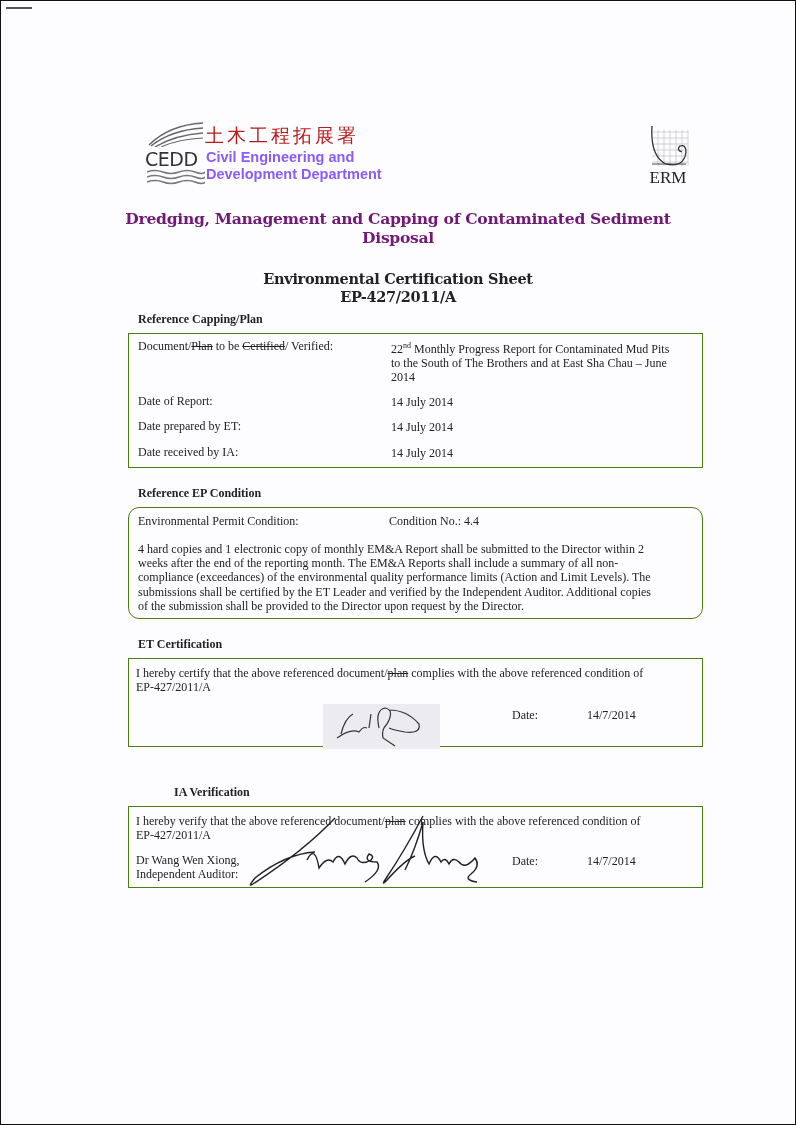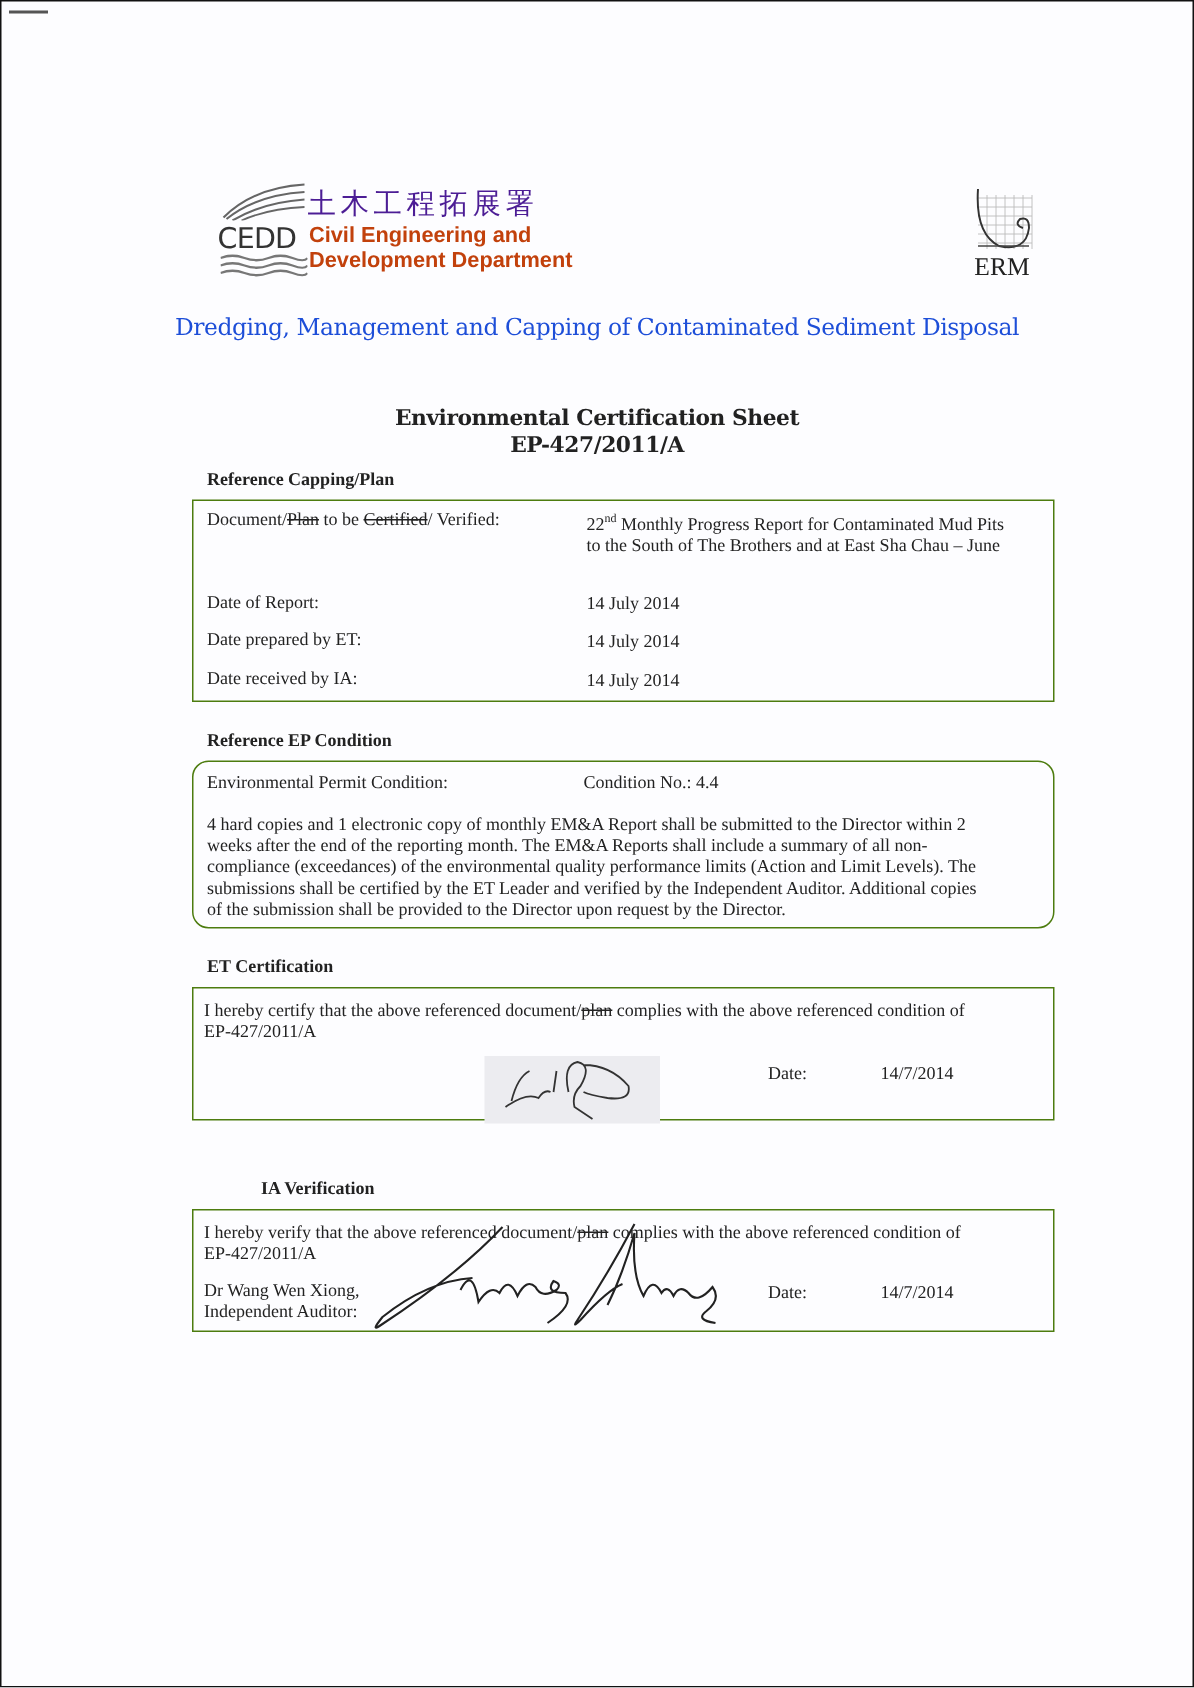--- a/index.html
+++ b/index.html
@@ -3,25 +3,25 @@
 <meta charset="utf-8">
 <style>
   html,body{margin:0;padding:0;}
   body{width:796px;height:1125px;background:#fdfdff;position:relative;overflow:hidden;font-family:"DejaVu Serif","Liberation Serif",serif;color:#222;}
   .frame{position:absolute;left:0;top:0;width:794px;height:1123px;border:1px solid #111;}
   .scanmark{position:absolute;left:6px;top:7px;width:26px;height:2px;background:#555;}
   .cedd{position:absolute;left:145px;top:121px;width:260px;height:66px;}
   .cedd-arcs{position:absolute;left:2px;top:0;}
   .cedd-acr{position:absolute;left:0;top:27px;font-family:"DejaVu Sans","Liberation Sans",sans-serif;font-size:19px;color:#333;letter-spacing:-0.5px;}
   .cedd-waves{position:absolute;left:2px;top:48px;}
-  .cedd-zh{position:absolute;left:60px;top:2px;font-family:"DejaVu Sans",sans-serif;font-size:19px;color:#4c1d95;letter-spacing:3px;}
-  .cedd-en{position:absolute;left:61px;top:28px;font-family:"Liberation Sans","DejaVu Sans",sans-serif;font-weight:bold;font-size:14.5px;line-height:17px;color:#c2410c;}
+  .cedd-zh{position:absolute;left:60px;top:2px;font-family:"DejaVu Sans",sans-serif;font-size:19px;color:#b91c1c;letter-spacing:3px;}
+  .cedd-en{position:absolute;left:61px;top:28px;font-family:"Liberation Sans","DejaVu Sans",sans-serif;font-weight:bold;font-size:14.5px;line-height:17px;color:#8b5cf6;}
   .erm{position:absolute;left:644px;top:126px;width:48px;height:62px;}
   .erm-text{position:absolute;left:0;bottom:0;width:48px;text-align:center;font-family:"Liberation Serif",serif;font-size:17px;color:#222;}
-  .title{position:absolute;left:100px;top:209px;width:596px;text-align:center;font-family:"DejaVu Serif",serif;font-size:15.6px;line-height:19px;font-weight:normal;color:#1d4ed8;letter-spacing:-0.3px;}
+  .title{position:absolute;left:100px;top:209px;width:596px;text-align:center;font-family:"DejaVu Serif",serif;font-size:15.6px;line-height:19px;font-weight:bold;color:#701a75;letter-spacing:-0.3px;}
   .subtitle{position:absolute;left:100px;top:270px;width:596px;text-align:center;font-size:14.5px;line-height:18px;font-weight:bold;color:#222;letter-spacing:-0.3px;}
   .sect{position:absolute;left:138px;font-family:"Liberation Serif",serif;font-weight:bold;font-size:12px;color:#222;}
   .box{position:absolute;left:128px;width:575px;border:1px solid #4d7c0f;box-sizing:border-box;background:transparent;}
   .t{position:absolute;font-family:"Liberation Serif",serif;font-size:12px;line-height:14px;color:#222;}
   .strike{text-decoration:line-through;}
   sup{font-size:8px;}
   .sig1{position:absolute;left:323px;top:704px;width:117px;height:45px;background:#ececf0;}
 </style>
 </head>
 <body>
@@ -78,20 +78,21 @@
   <div>Environmental Certification Sheet</div>
   <div>EP-427/2011/A</div>
 </div>
 
 <div class="sect" style="top:312px;">Reference Capping/Plan</div>
 <div class="box" style="top:333px;height:135px;">
   <div class="t" style="left:9px;top:5px;"><span>Document/</span><span class="strike">Plan</span><span> to be </span><span class="strike">Certified</span><span>/ Verified:</span></div>
   <div class="t" style="left:262px;top:5px;width:310px;">
     <div><span>22</span><sup>nd</sup><span> Monthly Progress Report for Contaminated Mud Pits</span></div>
     <div>to the South of The Brothers and at East Sha Chau – June</div>
+    <div>2014</div>
   </div>
   <div class="t" style="left:9px;top:60px;">Date of Report:</div>
   <div class="t" style="left:262px;top:61px;">14 July 2014</div>
   <div class="t" style="left:9px;top:85px;">Date prepared by  ET:</div>
   <div class="t" style="left:262px;top:86px;">14 July 2014</div>
   <div class="t" style="left:9px;top:111px;">Date received by IA:</div>
   <div class="t" style="left:262px;top:112px;">14 July 2014</div>
 </div>
 
 <div class="sect" style="top:486px;">Reference EP Condition</div>

